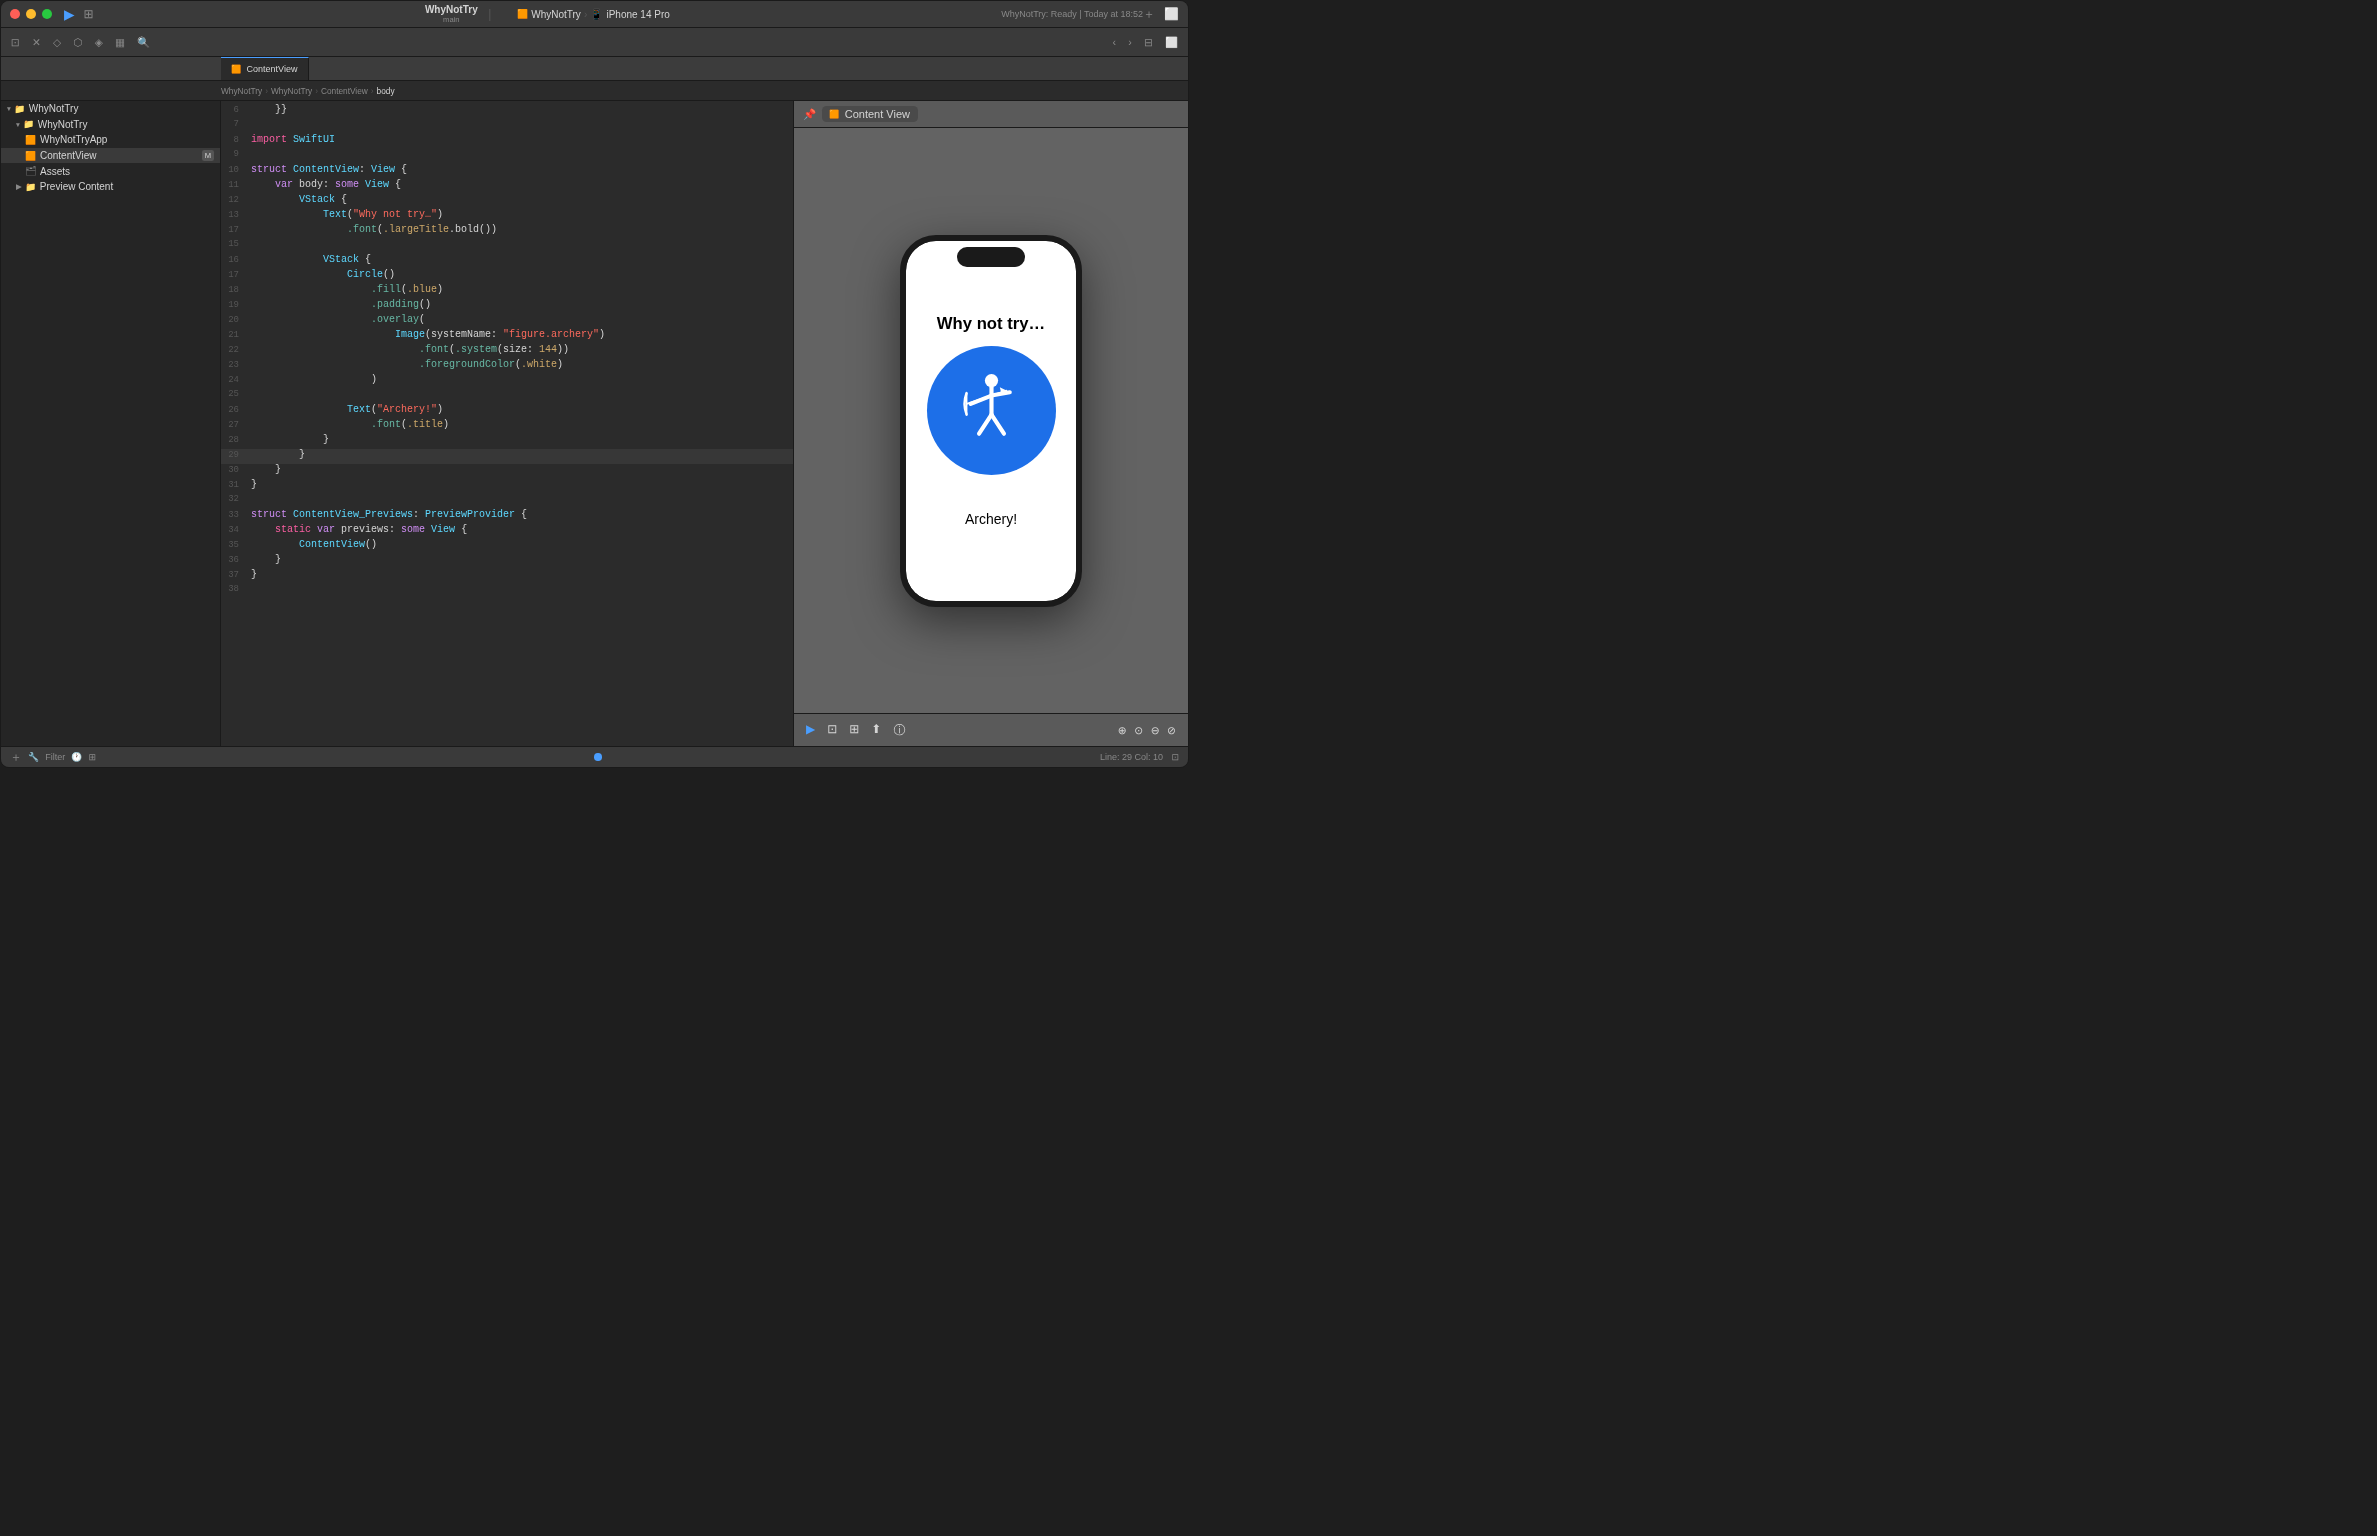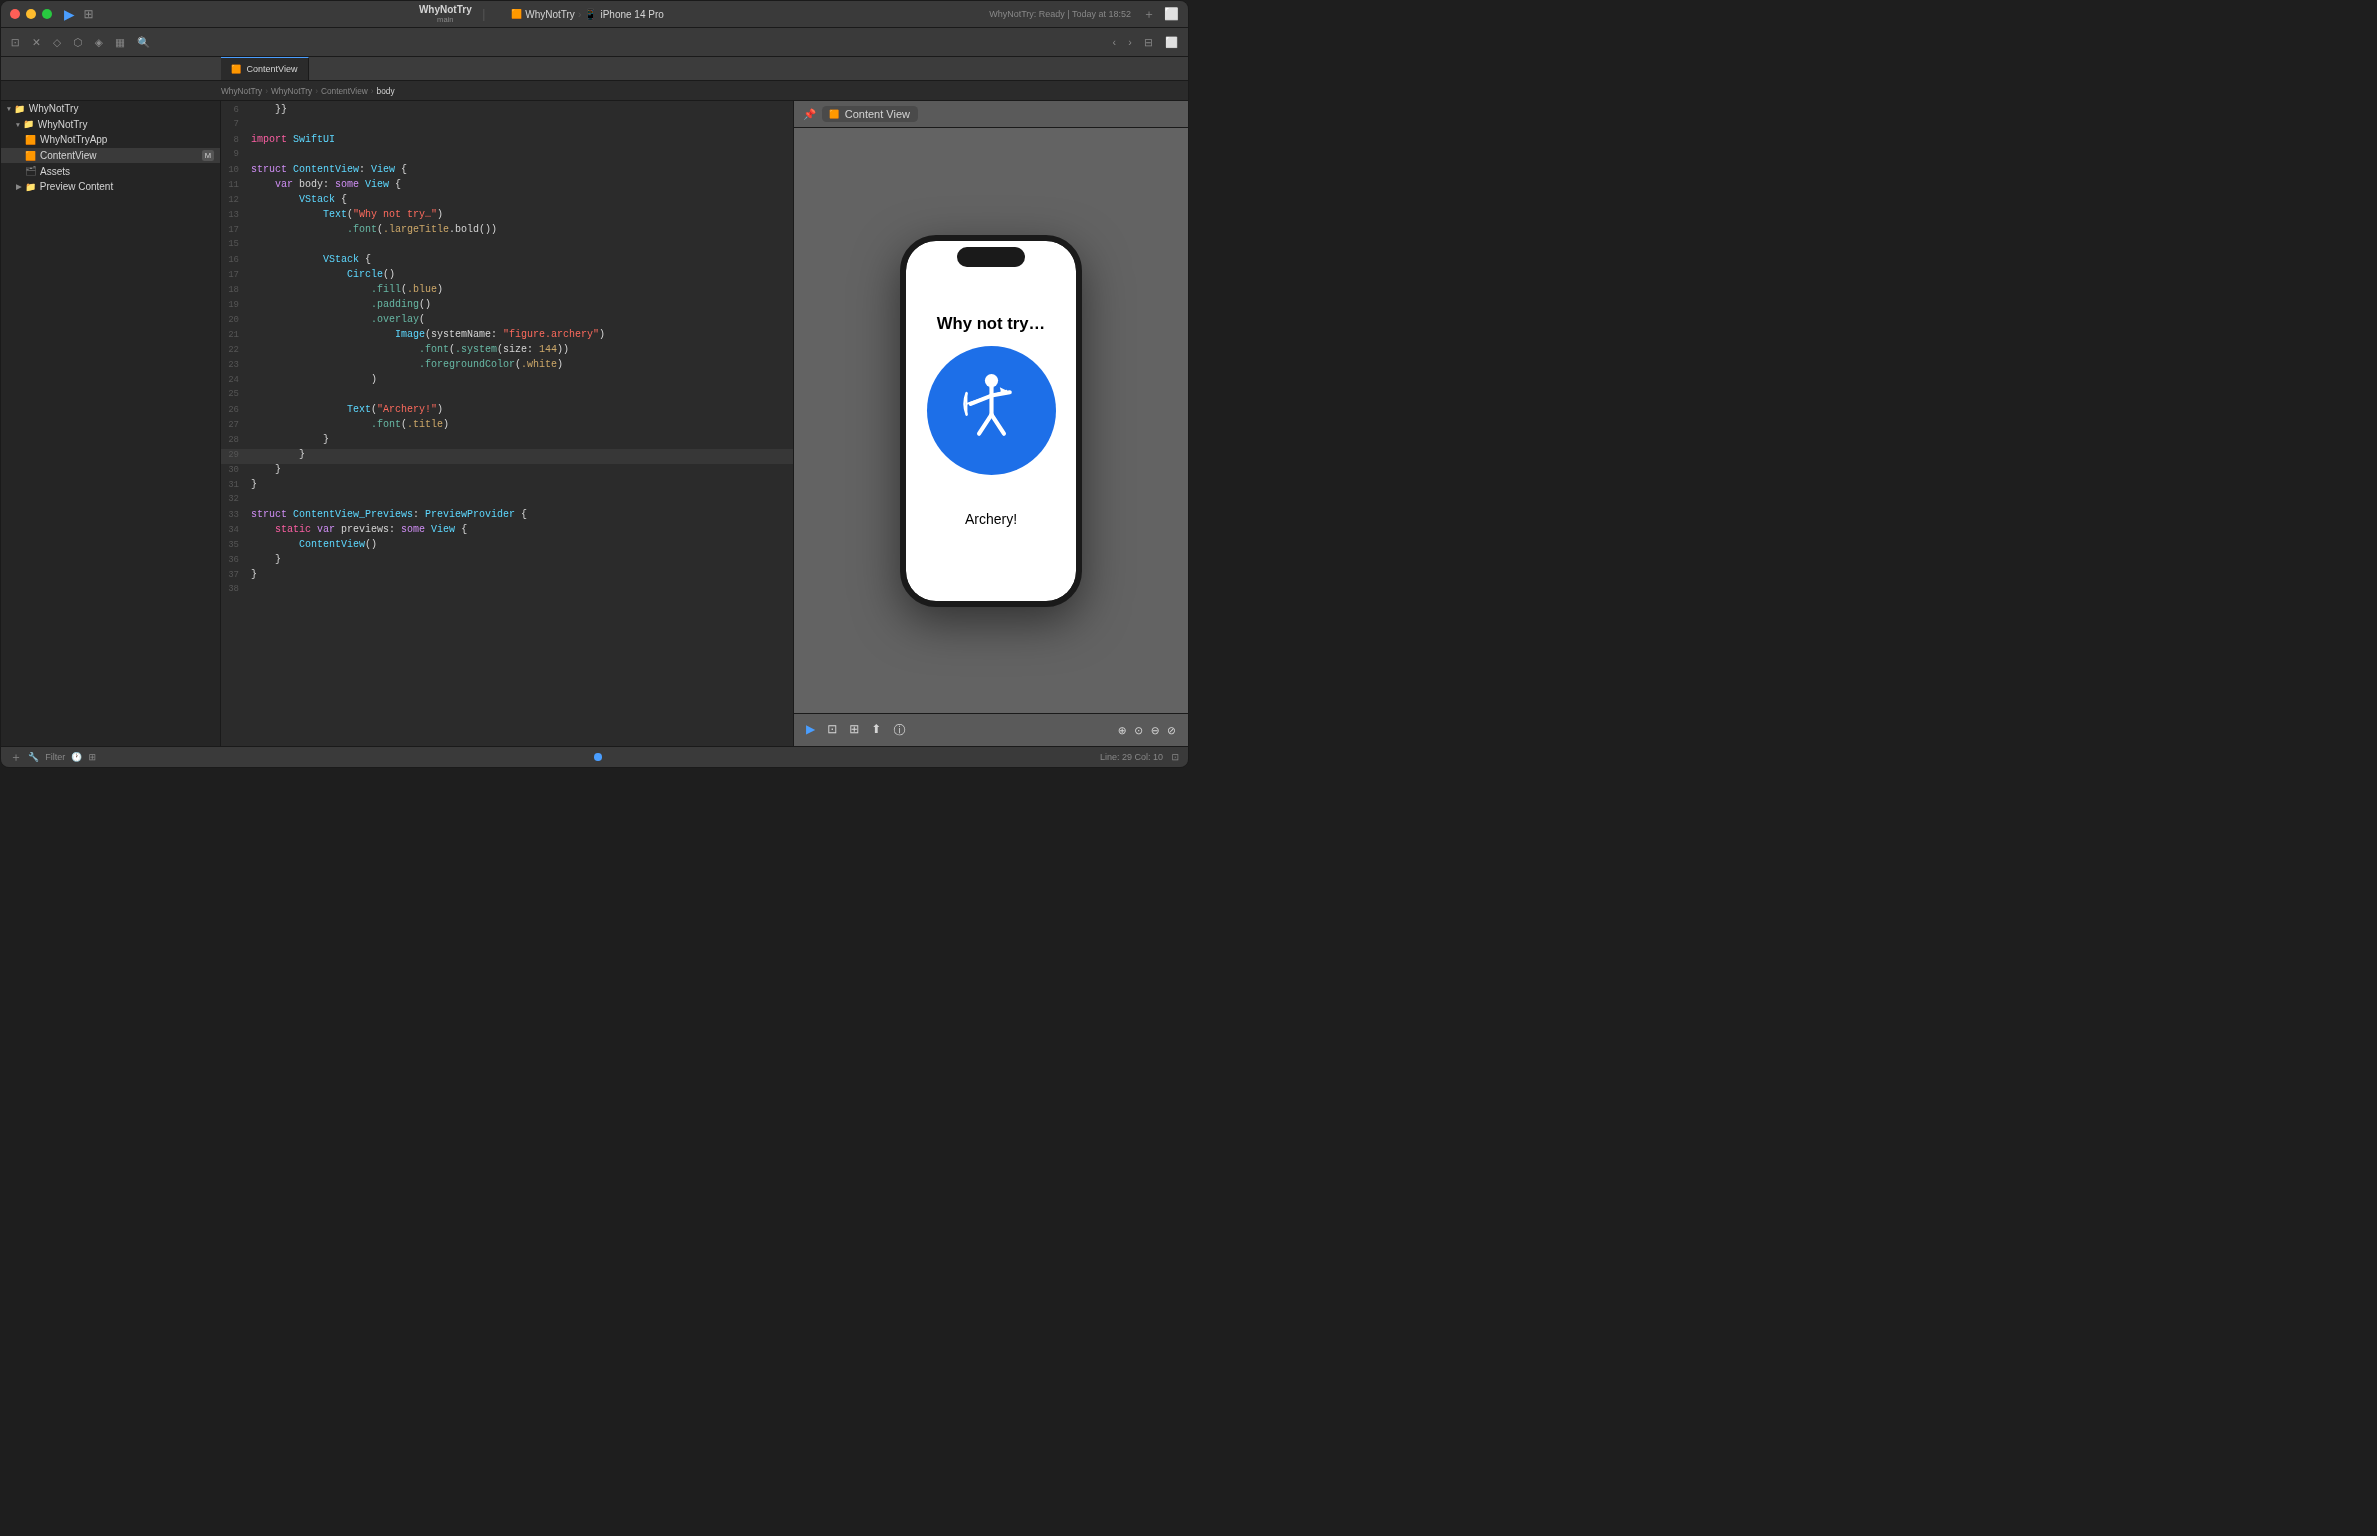--- a/index.html
+++ b/index.html
@@ -453,21 +453,21 @@
       <span style="color:#555;margin:0 6px">|</span>
       <div class="titlebar-device">
         <span class="titlebar-device-icon">🟧</span>
         <span>WhyNotTry</span>
         <span style="color:#555">›</span>
         <span style="color:#888;font-size:10.6px">📱</span>
         <span>iPhone 14 Pro</span>
       </div>
     </div>
 
-    <span style="color:#888;font-size:9px;margin-right:12px">WhyNotTry: Ready | Today at 18:52</span>
+    <span style="color:#888;font-size:9px;">WhyNotTry: Ready | Today at 18:52</span>
 
     <div class="titlebar-right">
       <span class="titlebar-btn">＋</span>
       <span class="titlebar-btn">⬜</span>
     </div>
   </div>
 
   <div class="toolbar">
     <div class="toolbar-left">
       <span class="toolbar-btn">⊡</span>

